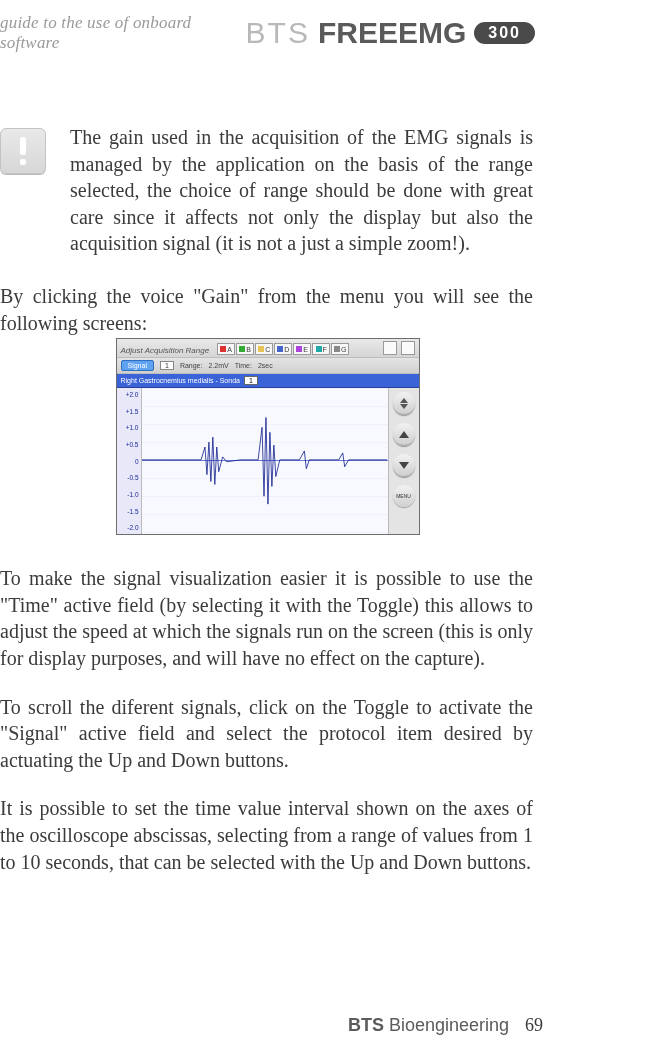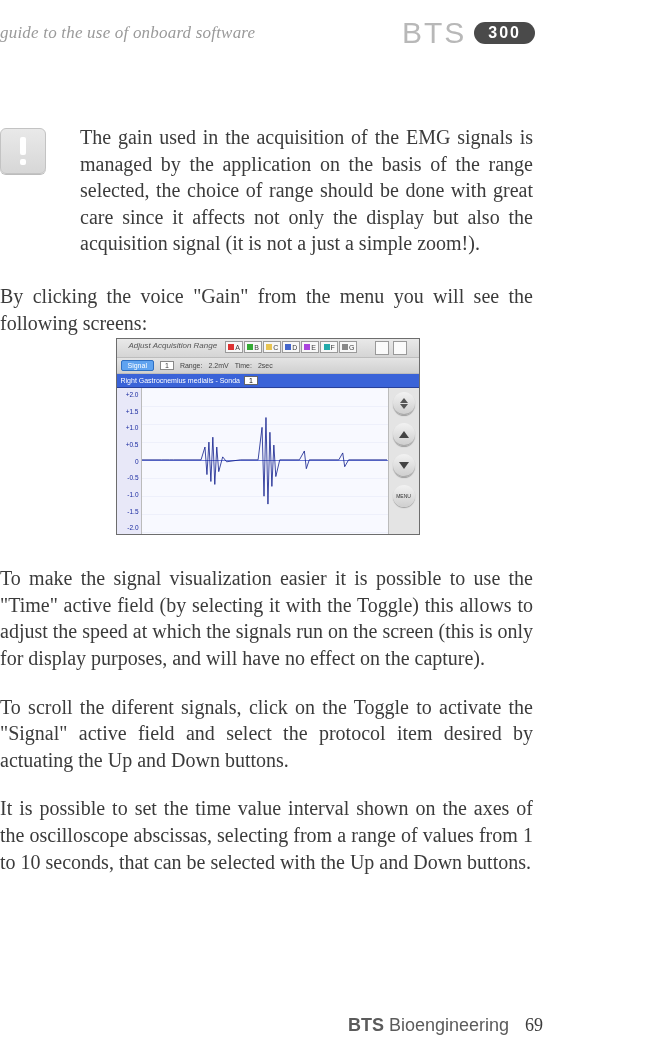--- a/index.html
+++ b/index.html
@@ -65,21 +65,21 @@
     border-radius: 16px;
     letter-spacing: 2px;
     line-height: 1.1;
   }
   .body-area {
     padding: 72px 12px 0 0;
   }
   .note-block {
     display: flex;
     align-items: flex-start;
-    gap: 34px;
+    gap: 24px;
   }
   .note-icon {
     width: 44px;
     height: 44px;
     flex: 0 0 44px;
     background: linear-gradient(#e9e9e9,#d7d7d7);
     border: 1px solid #c3c3c3;
     border-radius: 6px;
     margin-top: 4px;
     position: relative;
@@ -118,23 +118,23 @@
   .shot {
     width: 302px;
     border: 1px solid #6d6d6d;
     background: #efefef;
     font-family: Tahoma, Arial, sans-serif;
     font-size: 8px;
     color: #3a3a3a;
   }
   .shot-titlebar {
     background: linear-gradient(#e9e9e9,#d5d5d5);
-    padding: 2px 12px;
+    padding: 2px 4px;
     display:flex;
-    align-items:flex-start;
+    align-items:flex-end;
     gap:4px;
     border-bottom:1px solid #bdbdbd;
   }
   .shot-title { flex: 0 0 auto; font-style: italic; color:#555;}
   .chan-dots { display:flex; gap:1px; margin-left:4px; flex:1;}
   .chan {
     width:16px; height:10px;
     display:flex; align-items:center; justify-content:center;
     border:1px solid #9a9a9a;
     font-size:7px;
@@ -228,20 +228,21 @@
   .footer .pg{ font-family: Georgia, serif; font-size:18px; color:#3a3a3a;}
 </style>
 </head>
 <body>
 
 <div class="page">
   <div class="header">
     <div class="header-left">guide to the use of onboard software</div>
     <div class="header-right">
       <span class="brand-bts">BTS</span>
+      <span class="brand-freeemg">FREEEMG</span>
       <span class="brand-300">300</span>
     </div>
   </div>
 
   <div class="body-area">
 
     <div class="note-block">
       <div class="note-icon"></div>
       <p class="para note-text">The gain used in the acquisition of the EMG signals is managed by the application on the basis of the range selected, the choice of range should be done with great care since it affects not only the display but also the acquisition signal (it is not a just a simple zoom!).</p>
     </div>

